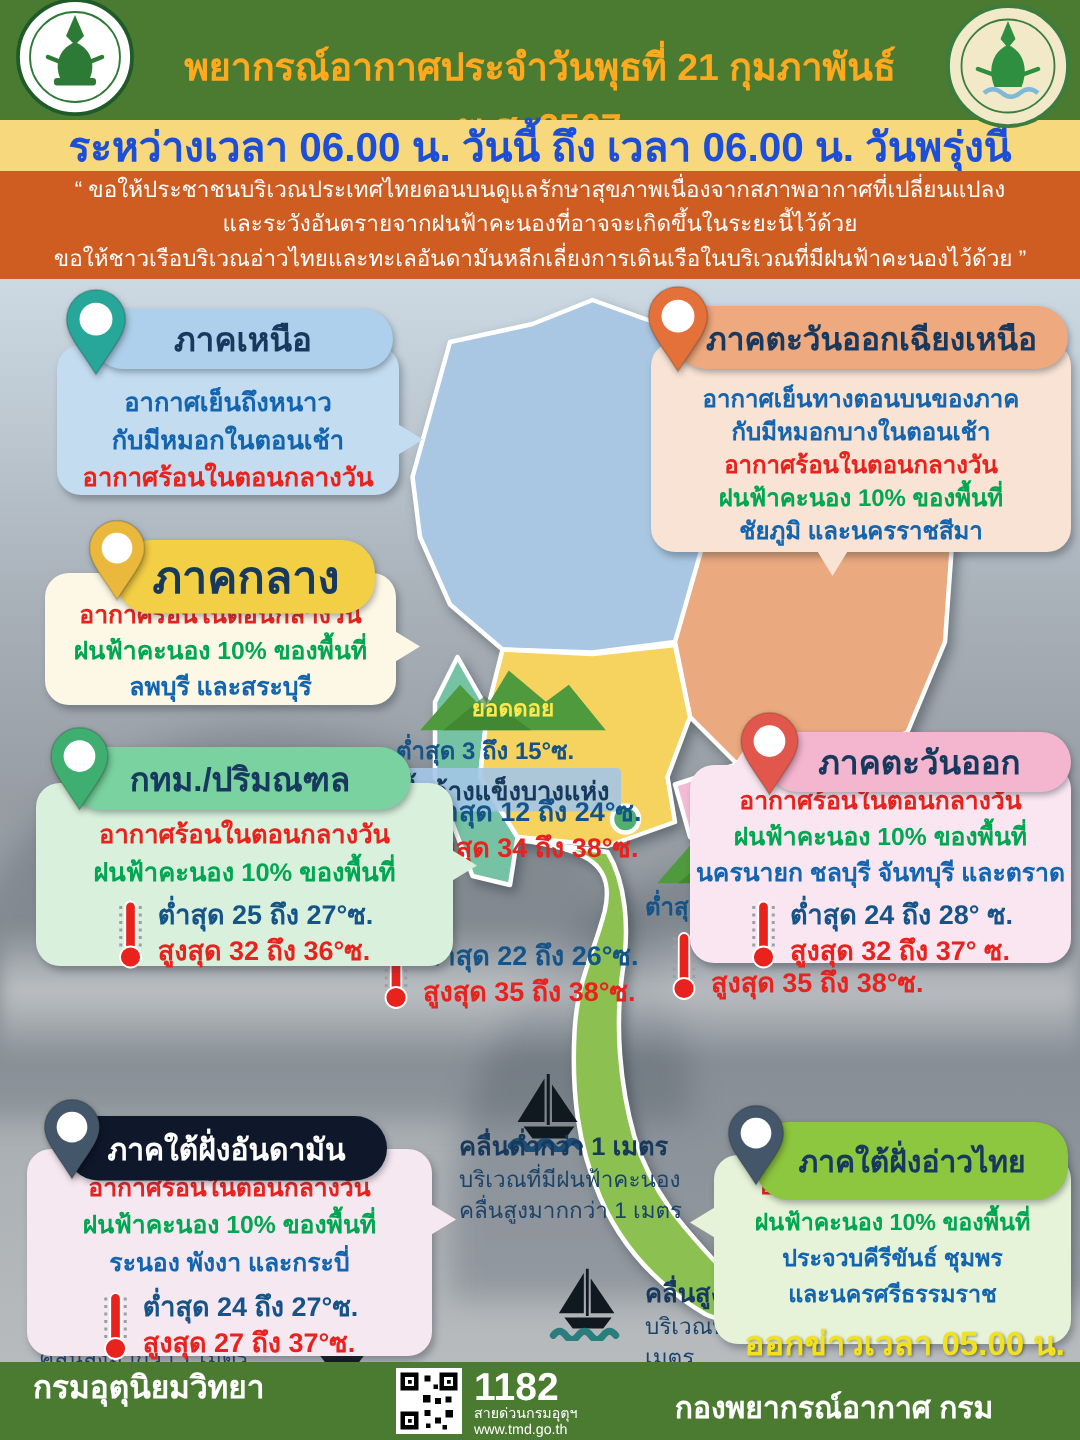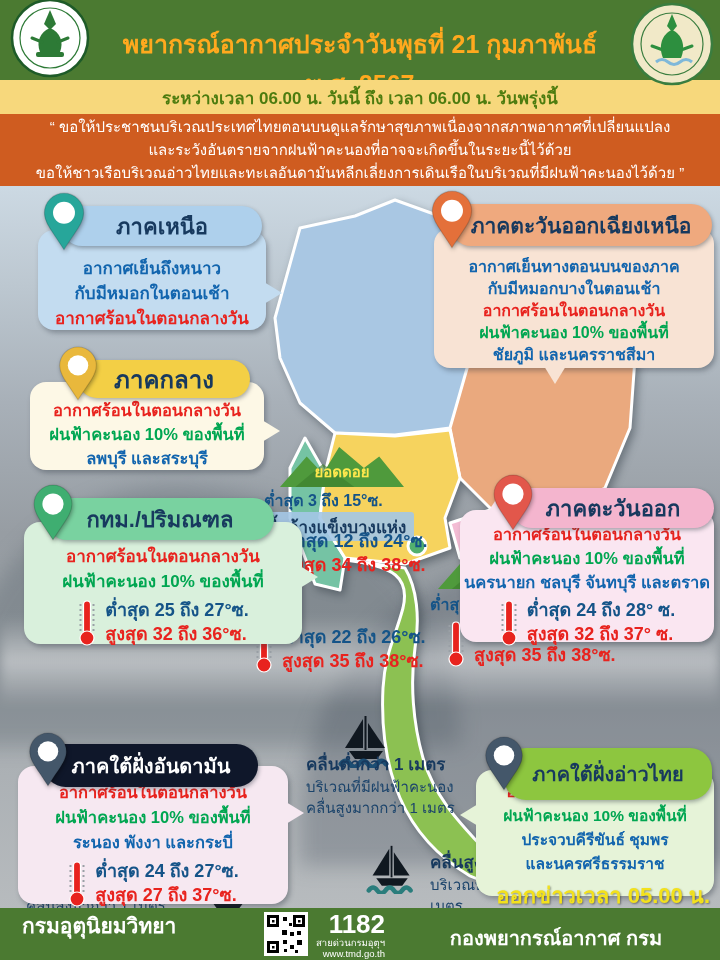--- a/index.html
+++ b/index.html
@@ -6,21 +6,21 @@
   html,body { background:#222; }
   body { font-family:"Liberation Sans", sans-serif; }
   #poster { position:relative; width:720px; height:960px; margin:0 auto; overflow:hidden; background:#aeb6bd; }
 
   
   .hdr { position:absolute; left:0; width:720px; }
   #hdr-green { top:0; height:80px; background:#4b7a31; }
   #hdr-title { position:absolute; left:100px; right:100px; top:24px; text-align:center;
                color:#ffa91e; font-size:25px; font-weight:bold; }
   #hdr-yellow { top:80px; height:34px; background:#f7d87c; display:flex; align-items:center; justify-content:center; }
-  #hdr-time { color:#4d7c0f; font-size:17px; font-weight:bold; }
+  #hdr-time { color:#1d4ed8; font-size:27px; font-weight:bold; }
   #hdr-orange { top:114px; height:72px; background:#cf5c20; color:#ffffff; text-align:center;
                 display:flex; flex-direction:column; justify-content:center; gap:1px; }
   #hdr-orange .adv { font-size:15px; line-height:22px; font-weight:500; }
 
   .logo { position:absolute; z-index:6; }
   #logo-left { left:8px; top:-2px; }
   #logo-right { left:630px; top:2px; }
 
   
   #map-area { position:absolute; left:0; top:186px; width:720px; height:722px;
@@ -49,21 +49,21 @@
   #co-north .tail { right:-16px; top:52px; border-top:11px solid transparent; border-bottom:11px solid transparent; border-left:18px solid #c3dcf0; }
 
   #co-northeast { left:434px; top:228px; width:280px; height:140px; background:#f8e3d4; padding-top:28px; }
   #co-northeast .ln { font-size:16px; line-height:22px; }
   #pill-northeast { left:450px; top:204px; width:262px; height:42px; font-size:21px; background:#efa97e; }
   #pin-northeast { left:428px; top:190px; width:48px; height:60px; color:#e4703a; }
   #co-northeast .tail { left:110px; bottom:-16px; border-left:11px solid transparent; border-right:11px solid transparent; border-top:18px solid #f8e3d4; }
 
   #co-central { left:30px; top:382px; width:234px; height:88px; background:#fdf8e6; padding-top:16px; }
   #co-central .ln { font-size:16.5px; line-height:24px; }
-  #pill-central { left:78px; top:360px; width:172px; height:38px; font-size:24px; background:#f3cf45; }
+  #pill-central { left:78px; top:360px; width:172px; height:49px; font-size:30px; background:#f3cf45; }
   #pin-central { left:56px; top:346px; width:44px; height:56px; color:#e9b83c; }
   #co-central .tail { right:-16px; top:38px; border-top:11px solid transparent; border-bottom:11px solid transparent; border-left:18px solid #fdf8e6; }
 
   #co-bangkok { left:24px; top:522px; width:278px; height:122px; background:#d9f0dc; padding-top:22px; }
   #co-bangkok .ln { font-size:17px; line-height:25px; }
   #pill-bangkok { left:46px; top:498px; width:228px; height:42px; font-size:22px; background:#79d2a0; }
   #pin-bangkok { left:30px; top:484px; width:46px; height:58px; color:#3fae71; }
   #co-bangkok .tail { right:-16px; top:44px; border-top:11px solid transparent; border-bottom:11px solid transparent; border-left:18px solid #d9f0dc; }
 
   #co-east { left:460px; top:510px; width:254px; height:132px; background:#fae6f1; padding-top:12px; }
@@ -116,21 +116,21 @@
   #grp-south-thermo { left:338px; top:754px; }
 
   #issue-time { position:absolute; right:10px; top:878px; z-index:4; color:#f3e11c; font-size:22px; font-weight:bold; text-shadow:1px 1px 2px rgba(0,0,0,0.4); }
 
   
   #footer { position:absolute; left:0; top:908px; width:720px; height:52px; background:#4b7a31; z-index:6; color:#fff; }
   #ft-dept { position:absolute; left:22px; top:6px; }
   #ft-dept .big { font-size:21px; font-weight:bold; line-height:24px; }
   #ft-dept .small { font-size:12.5px; line-height:16px; }
   #ft-qr { position:absolute; left:264px; top:4px; width:44px; height:44px; }
-  #ft-hot { position:absolute; left:316px; top:3px; text-align:right; }
+  #ft-hot { position:absolute; left:316px; top:3px; text-align:left; }
   #ft-hot .num { font-size:26px; font-weight:bold; line-height:26px; }
   #ft-hot .lab { font-size:9.5px; line-height:11px; }
   #ft-div { position:absolute; left:402px; right:10px; top:14px; text-align:center; font-size:20px; font-weight:bold; }
 </style>
 </head>
 <body>
 
 <svg width="0" height="0" style="position:absolute" aria-hidden="true">
   <defs>
     <symbol id="sym-pin" viewBox="0 0 40 52">

